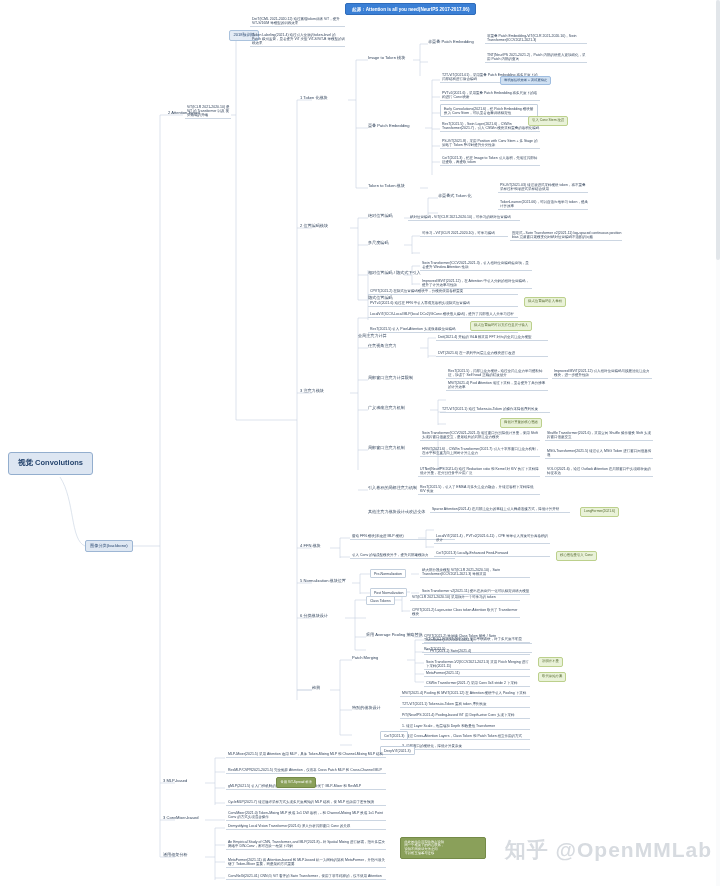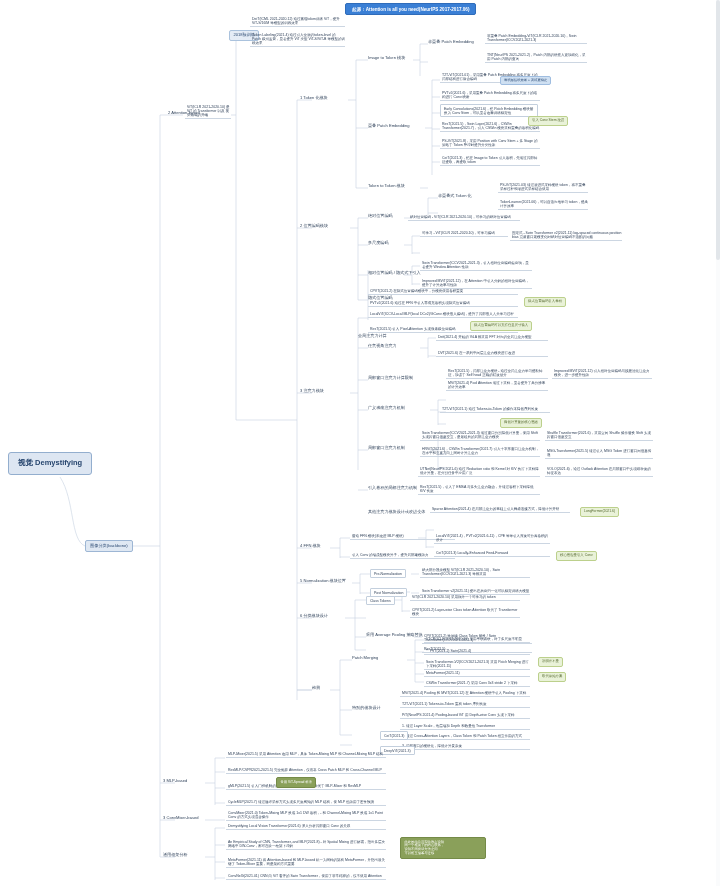--- a/index.html
+++ b/index.html
@@ -224,21 +224,21 @@
 
       <path d="M205,857 L215,857"></path>
       <path d="M215,828 L215,880"></path>
       <path d="M215,828 L225,828"></path>
       <path d="M215,845 L225,845"></path>
       <path d="M215,862 L225,862"></path>
       <path d="M215,878 L225,878"></path>
     </g>
   </svg>
 
-  <div class="node n-root" style="left:8px;top:452px;">视觉 Demystifying</div>
+  <div class="node n-root" style="left:8px;top:452px;">视觉 Convolutions</div>
 
   <div class="node n-l2" style="left:85px;top:540px;">图像分类(backbone)</div>
 
   <div class="node n-title" style="left:345px;top:3px;">起源：Attention is all you need(NeurIPS 2017-2017.06)</div>
 
   <div class="node n-branch" style="left:229px;top:30px;">2018预训练</div>
   <div class="node n-leaf underline" style="left:250px;top:16px;width:95px;">DeiT(ICML 2021-2020.12) 通过蒸馏token训练 ViT，提升 ViT-S/16/M 等模型的训练效果</div>
   <div class="node n-leaf underline" style="left:250px;top:32px;width:95px;">Token Labeling(2021.4) 通过引入全新的token-level 的 Patch 级别监督，显著提升 ViT 类型 ViT-S/ViT-B 等模型的训练效果</div>
 
   <div class="node n-num" style="left:168px;top:111px;">2 Attention-based</div>
@@ -402,18 +402,19 @@
   <div class="node n-num" style="left:163px;top:853px;">通用框架分析</div>
   <div class="node n-leaf underline" style="left:226px;top:823px;width:160px;">Demystifying Local Vision Transformer(2021.6) 深入分析局部窗口 Conv 的关系</div>
   <div class="node n-leaf underline" style="left:226px;top:839px;width:160px;">An Empirical Study of CNN, Transformer, and MLP(2021.8) - 对 Spatial Mixing 进行解耦，指出多层次网络中 DW-Conv，都可在统一框架下理解</div>
   <div class="node n-leaf underline" style="left:226px;top:857px;width:160px;">MetaFormer(2021.11) 将 Attention-based 和 MLP-based 统一为同样的架构 MetaFormer，并指出最关键了 Token-Mixer 重要，而是架构方式重要</div>
   <div class="node n-leaf underline" style="left:226px;top:873px;width:160px;">ConvNeXt(2021.01) CNN 向 ViT 看齐的 Swin Transformer，使用了非常纯粹的，仅不使用 Attention</div>
   <div class="node n-note-olive" style="left:400px;top:837px;width:86px;white-space:pre-line;">此处的结论与实验都在说明
 同一个框架下的内在联系，
 说明不同类型方法之间
 可以相互借鉴与迁移</div>
 
+  <div class="watermark">知乎 @OpenMMLab</div>
 
   <div class="scrollbar-v">
     <div class="thumb"></div>
   </div>
 
 </div>
 
 </body></html>

